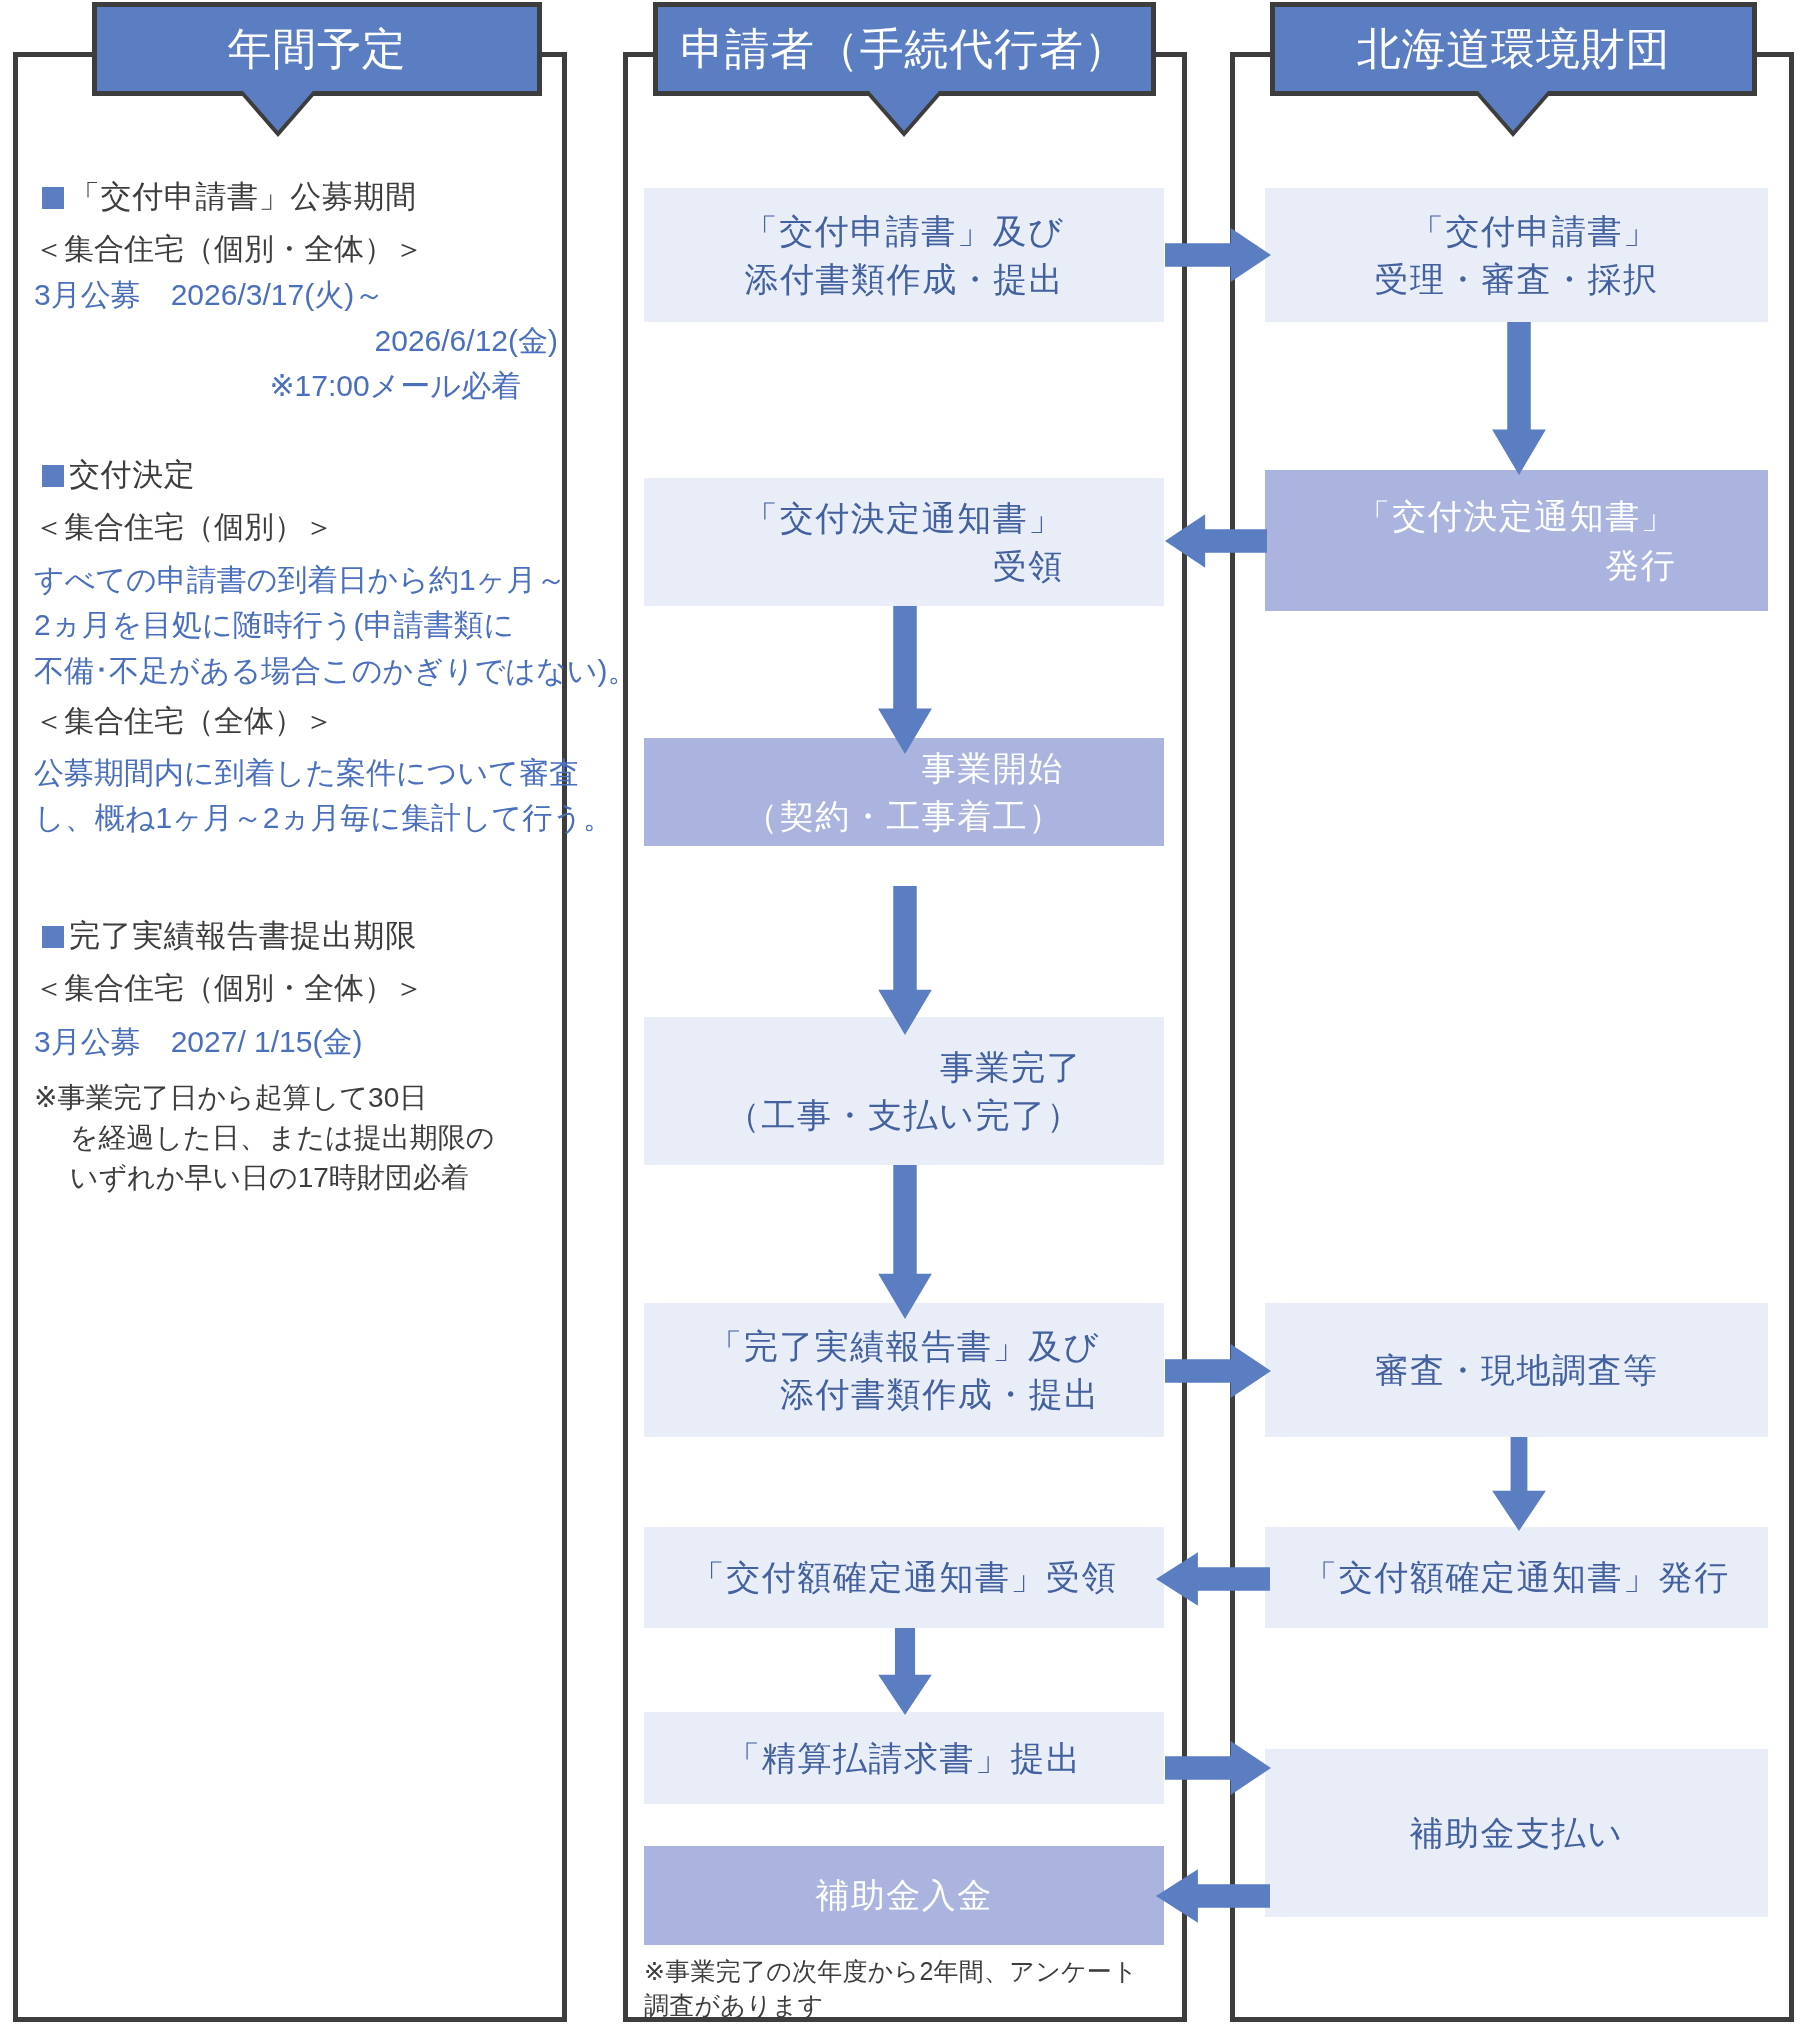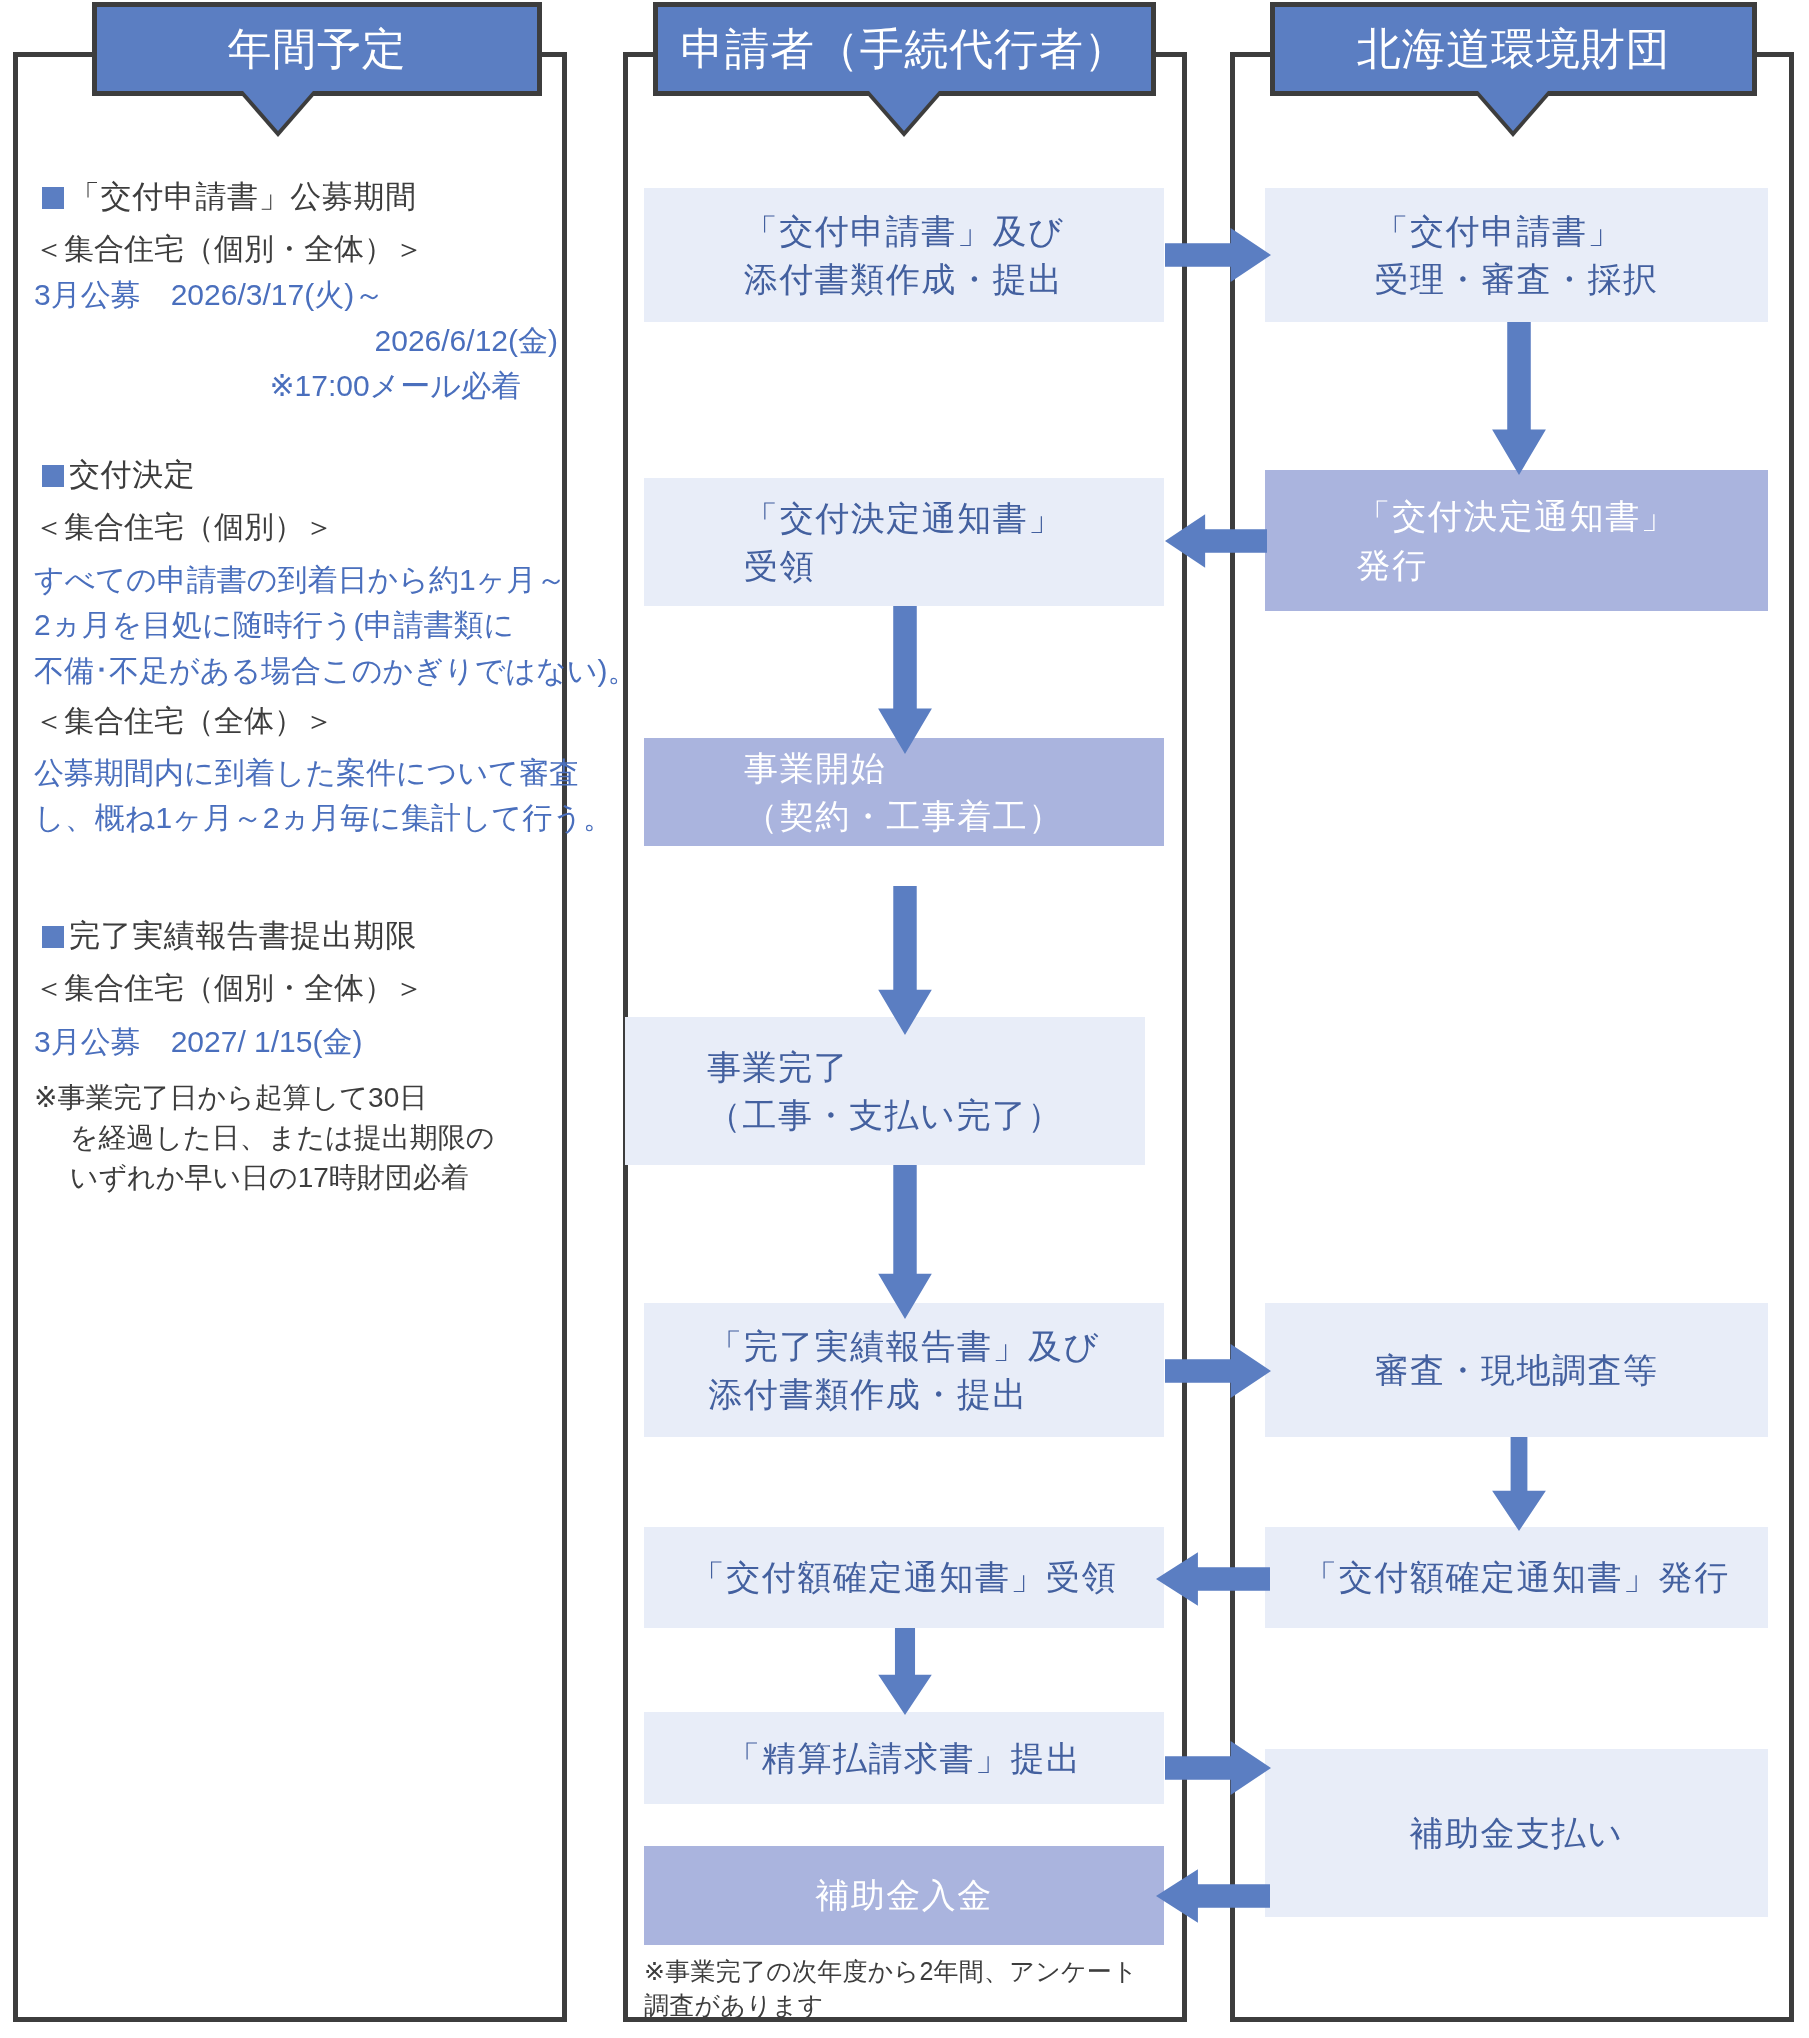--- a/index.html
+++ b/index.html
@@ -59,21 +59,21 @@
     z-index:6;
   }
 
   
   .pbox{
     position:absolute;
     box-sizing:border-box;
     display:flex;
     align-items:center;
     justify-content:center;
-    text-align:left;
+    text-align:right;
     z-index:3;
   }
   .pbox .ptxt{
     font-size:34px;
     line-height:1.42;
     letter-spacing:.045em;
     white-space:pre-line;
   }
   .fill-light{background:#e8edf8;}
   .fill-light .ptxt{color:#43609f;}
@@ -203,21 +203,21 @@
   <div class="pbox fill-light" style="left:644px; top:478px; width:520px; height:128px;">
     <span class="ptxt">「交付決定通知書」
 受領</span>
   </div>
 
   <div class="pbox fill-dark" style="left:644px; top:738px; width:520px; height:108px;">
     <span class="ptxt">事業開始
 （契約・工事着工）</span>
   </div>
 
-  <div class="pbox fill-light" style="left:625px; top:1017px; width:520px; height:148px;">
+  <div class="pbox fill-light" style="left:644px; top:1017px; width:520px; height:148px;">
     <span class="ptxt">事業完了
 （工事・支払い完了）</span>
   </div>
 
   <div class="pbox fill-light" style="left:644px; top:1303px; width:520px; height:134px;">
     <span class="ptxt">「完了実績報告書」及び
 添付書類作成・提出</span>
   </div>
 
   <div class="pbox fill-light" style="left:644px; top:1527px; width:520px; height:101px;">

